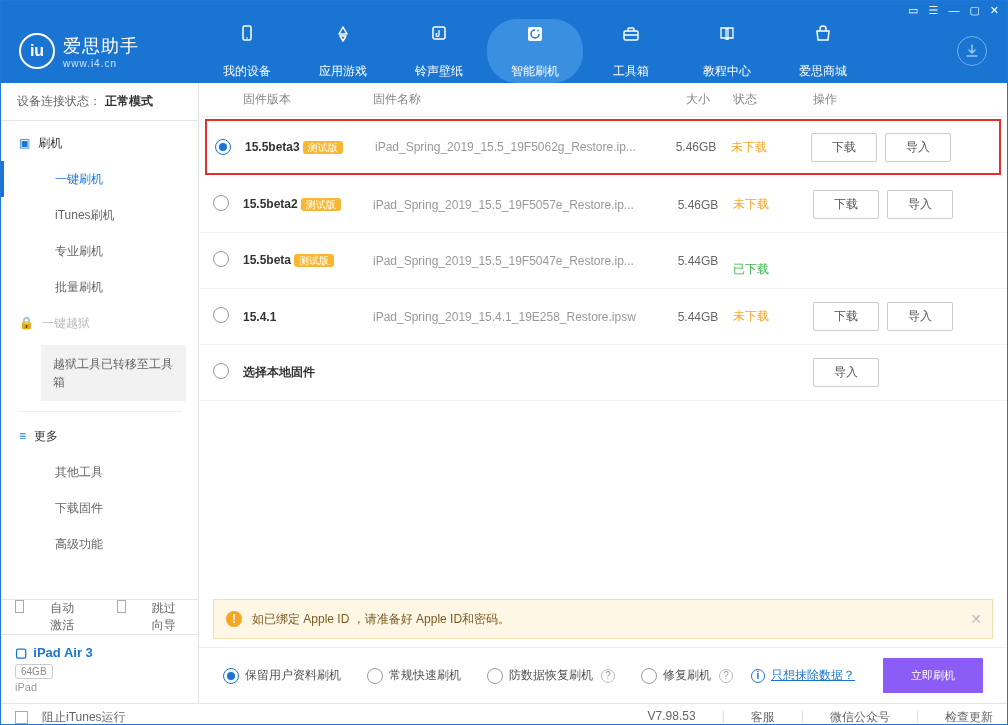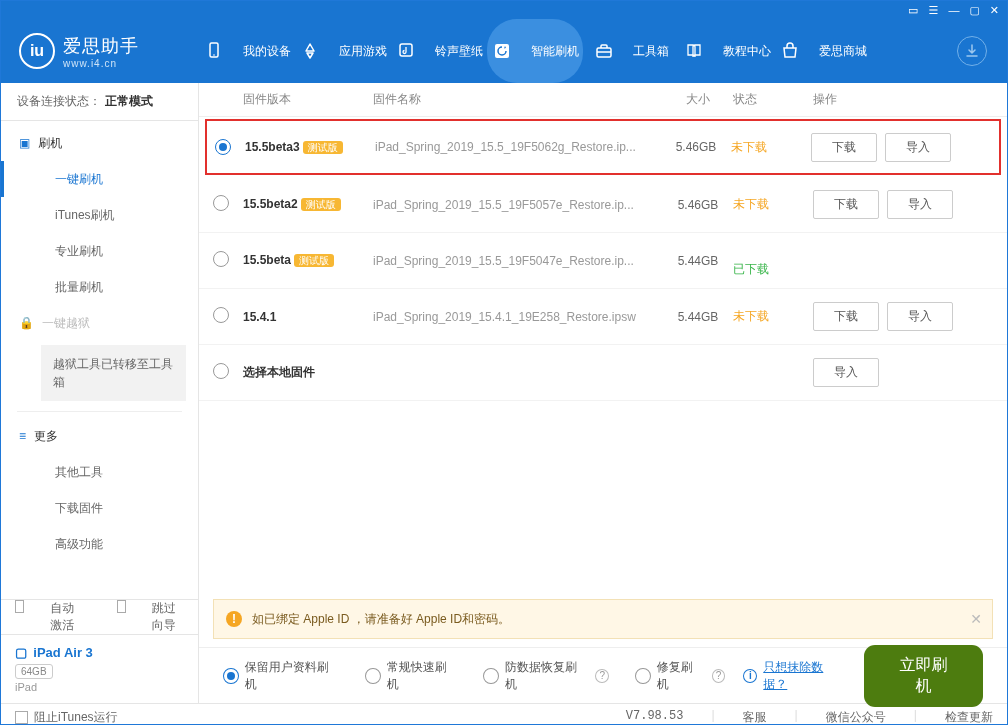--- a/index.html
+++ b/index.html
@@ -5,21 +5,21 @@
 * { box-sizing: border-box; margin: 0; padding: 0; }
 body { font-family: "Microsoft YaHei", sans-serif; font-size: 12px; color: #333; background: #fff; width: 1008px; height: 725px; overflow: hidden; border: 1px solid #1f78d8; }
 .titlebar { height: 18px; background: #1975d1; display: flex; justify-content: flex-end; align-items: center; padding-right: 8px; gap: 10px; color: #fff; }
 .titlebar span { cursor: pointer; font-size: 11px; }
 .header { height: 64px; background: #1975d1; display: flex; align-items: center; color: #fff; }
 .logo-box { display: flex; align-items: center; padding-left: 18px; width: 198px; }
 .logo-icon { width: 36px; height: 36px; border: 2px solid #fff; border-radius: 50%; display: flex; align-items: center; justify-content: center; font-weight: bold; font-size: 16px; margin-right: 8px; }
 .logo-text { font-size: 18px; font-weight: 500; letter-spacing: 1px; }
 .logo-sub { font-size: 10px; color: #cde3f7; letter-spacing: 1px; }
 .toptabs { display: flex; flex: 1; height: 64px; }
-.toptab { width: 96px; display: flex; align-items: center; justify-content: center; gap: 18px; cursor: pointer; font-size: 12px; }
+.toptab { width: 96px; display: flex; flex-direction: column; align-items: center; justify-content: center; gap: 18px; cursor: pointer; font-size: 12px; }
 .toptab.active { background: #3b8fe0; border-radius: 30px; }
 .topicon { width: 22px; height: 22px; display: flex; align-items: center; justify-content: center; }
 .dlcircle { width: 30px; height: 30px; border: 1.5px solid #72b0e9; border-radius: 50%; margin-left: auto; margin-right: 20px; display: flex; align-items: center; justify-content: center; }
 
 .body-row { display: flex; height: 620px; }
 .sidebar { width: 198px; border-right: 1px solid #e5e5e5; display: flex; flex-direction: column; }
 .sb-status { height: 38px; border-bottom: 1px solid #e5e5e5; display: flex; align-items: center; padding-left: 16px; font-size: 12px; color: #666; }
 .sb-status b { color: #333; margin-left: 4px; font-weight: 600; }
 .sb-scroll { flex: 1; overflow: auto; padding-top: 4px; }
 .sb-item { height: 36px; display: flex; align-items: center; padding-left: 18px; font-size: 12px; color: #555; cursor: pointer; gap: 8px; }
@@ -69,26 +69,26 @@
 .btn:first-child{margin-left:0;}
 
 .banner { margin: 10px 14px 0; background:#fff7e6; border:1px solid #f3e1b6; height:40px; display:flex; align-items:center; padding:0 12px; font-size:12px; color:#7a5b1f; position:relative;}
 .banner .warn{ width:16px; height:16px; background:#f5a623; border-radius:50%; color:#fff; display:inline-flex; align-items:center; justify-content:center; font-weight:bold; margin-right:10px;}
 .banner .close{ position:absolute; right:10px; color:#bbb; cursor:pointer; font-size:14px;}
 
 .flash-opts { height:56px; display:flex; align-items:center; padding:0 24px; gap:18px; font-size:12px; border-top:1px solid #eee; margin-top:8px;}
 .ropt{display:flex; align-items:center; gap:6px; color:#555;}
 .qmark{ width:14px; height:14px; border:1px solid #bbb; border-radius:50%; color:#999; font-size:10px; display:inline-flex; align-items:center; justify-content:center; margin-left:2px; cursor:pointer;}
 .erase-link{color:#1975d1; text-decoration:underline; cursor:pointer;}
-.flash-btn{ margin-left:auto; background:#4d7c0f; color:#fff; padding:10px 28px; border:none; font-size:16px; cursor:pointer; border-radius:11px;}
+.flash-btn{ margin-left:auto; background:#8b5cf6; color:#fff; padding:10px 28px; border:none; font-size:11px; cursor:pointer; border-radius:1px;}
 .infoic{ width:14px;height:14px;border:1.5px solid #1975d1;border-radius:50%;color:#1975d1;display:inline-flex;align-items:center;justify-content:center;font-size:10px;font-weight:bold;}
 
 .statusbar{ height:28px; border-top:1px solid #e5e5e5; display:flex; align-items:center; padding:0 14px; font-size:12px; color:#666; gap:20px;}
-.statusbar .chkrow{display:flex;align-items:center;gap:6px;}
-.sb-right{margin-left:auto; display:flex; gap:26px;font-family:Liberation Mono, monospace;}
+.statusbar .chkrow{display:flex;align-items:center;gap:14px;}
+.sb-right{margin-left:auto; display:flex; gap:26px;}
 .sb-sep{color:#ddd;}
 
 svg { display:block; }
 </style>
 </head>
 <body>
 
 <div class="titlebar">
   <span>▭</span>
   <span>☰</span>

